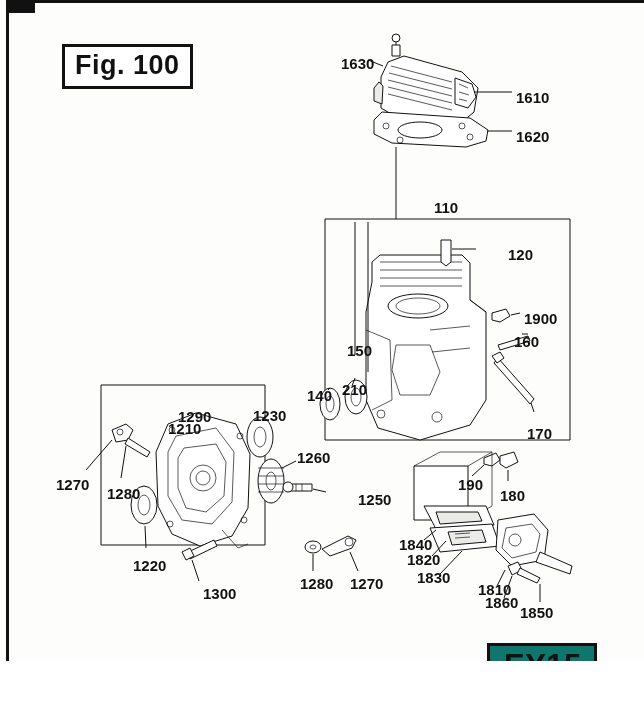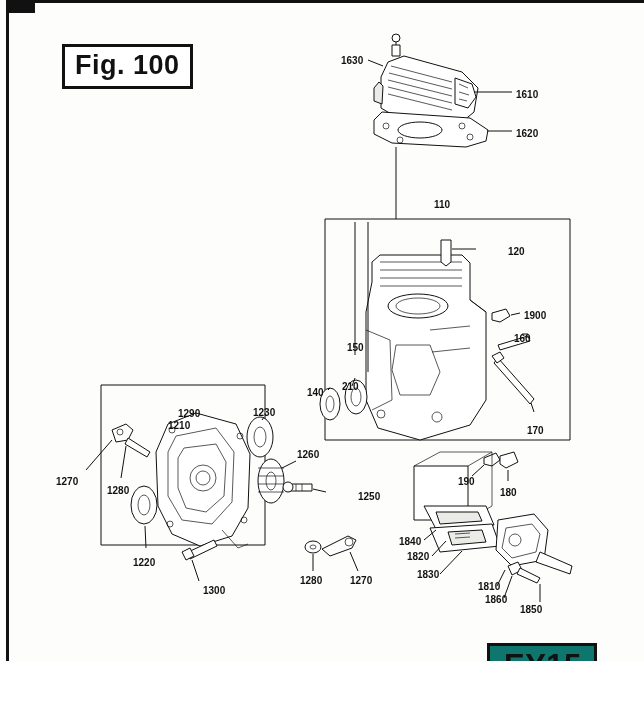--- a/index.html
+++ b/index.html
@@ -65,21 +65,21 @@
   }
   .model-box .txt {
     font-size: 31px;
     font-weight: bold;
     color: #111;
     letter-spacing: 0.5px;
     font-family: "Liberation Sans", sans-serif;
   }
   .label {
     position: absolute;
-    font-size: 10px;
+    font-size: 15px;
     font-weight: bold;
     color: #111;
     font-family: "Liberation Sans", sans-serif;
     white-space: nowrap;
   }
   svg.art {
     position: absolute;
     left: 0;
     top: 0;
     width: 644px;

